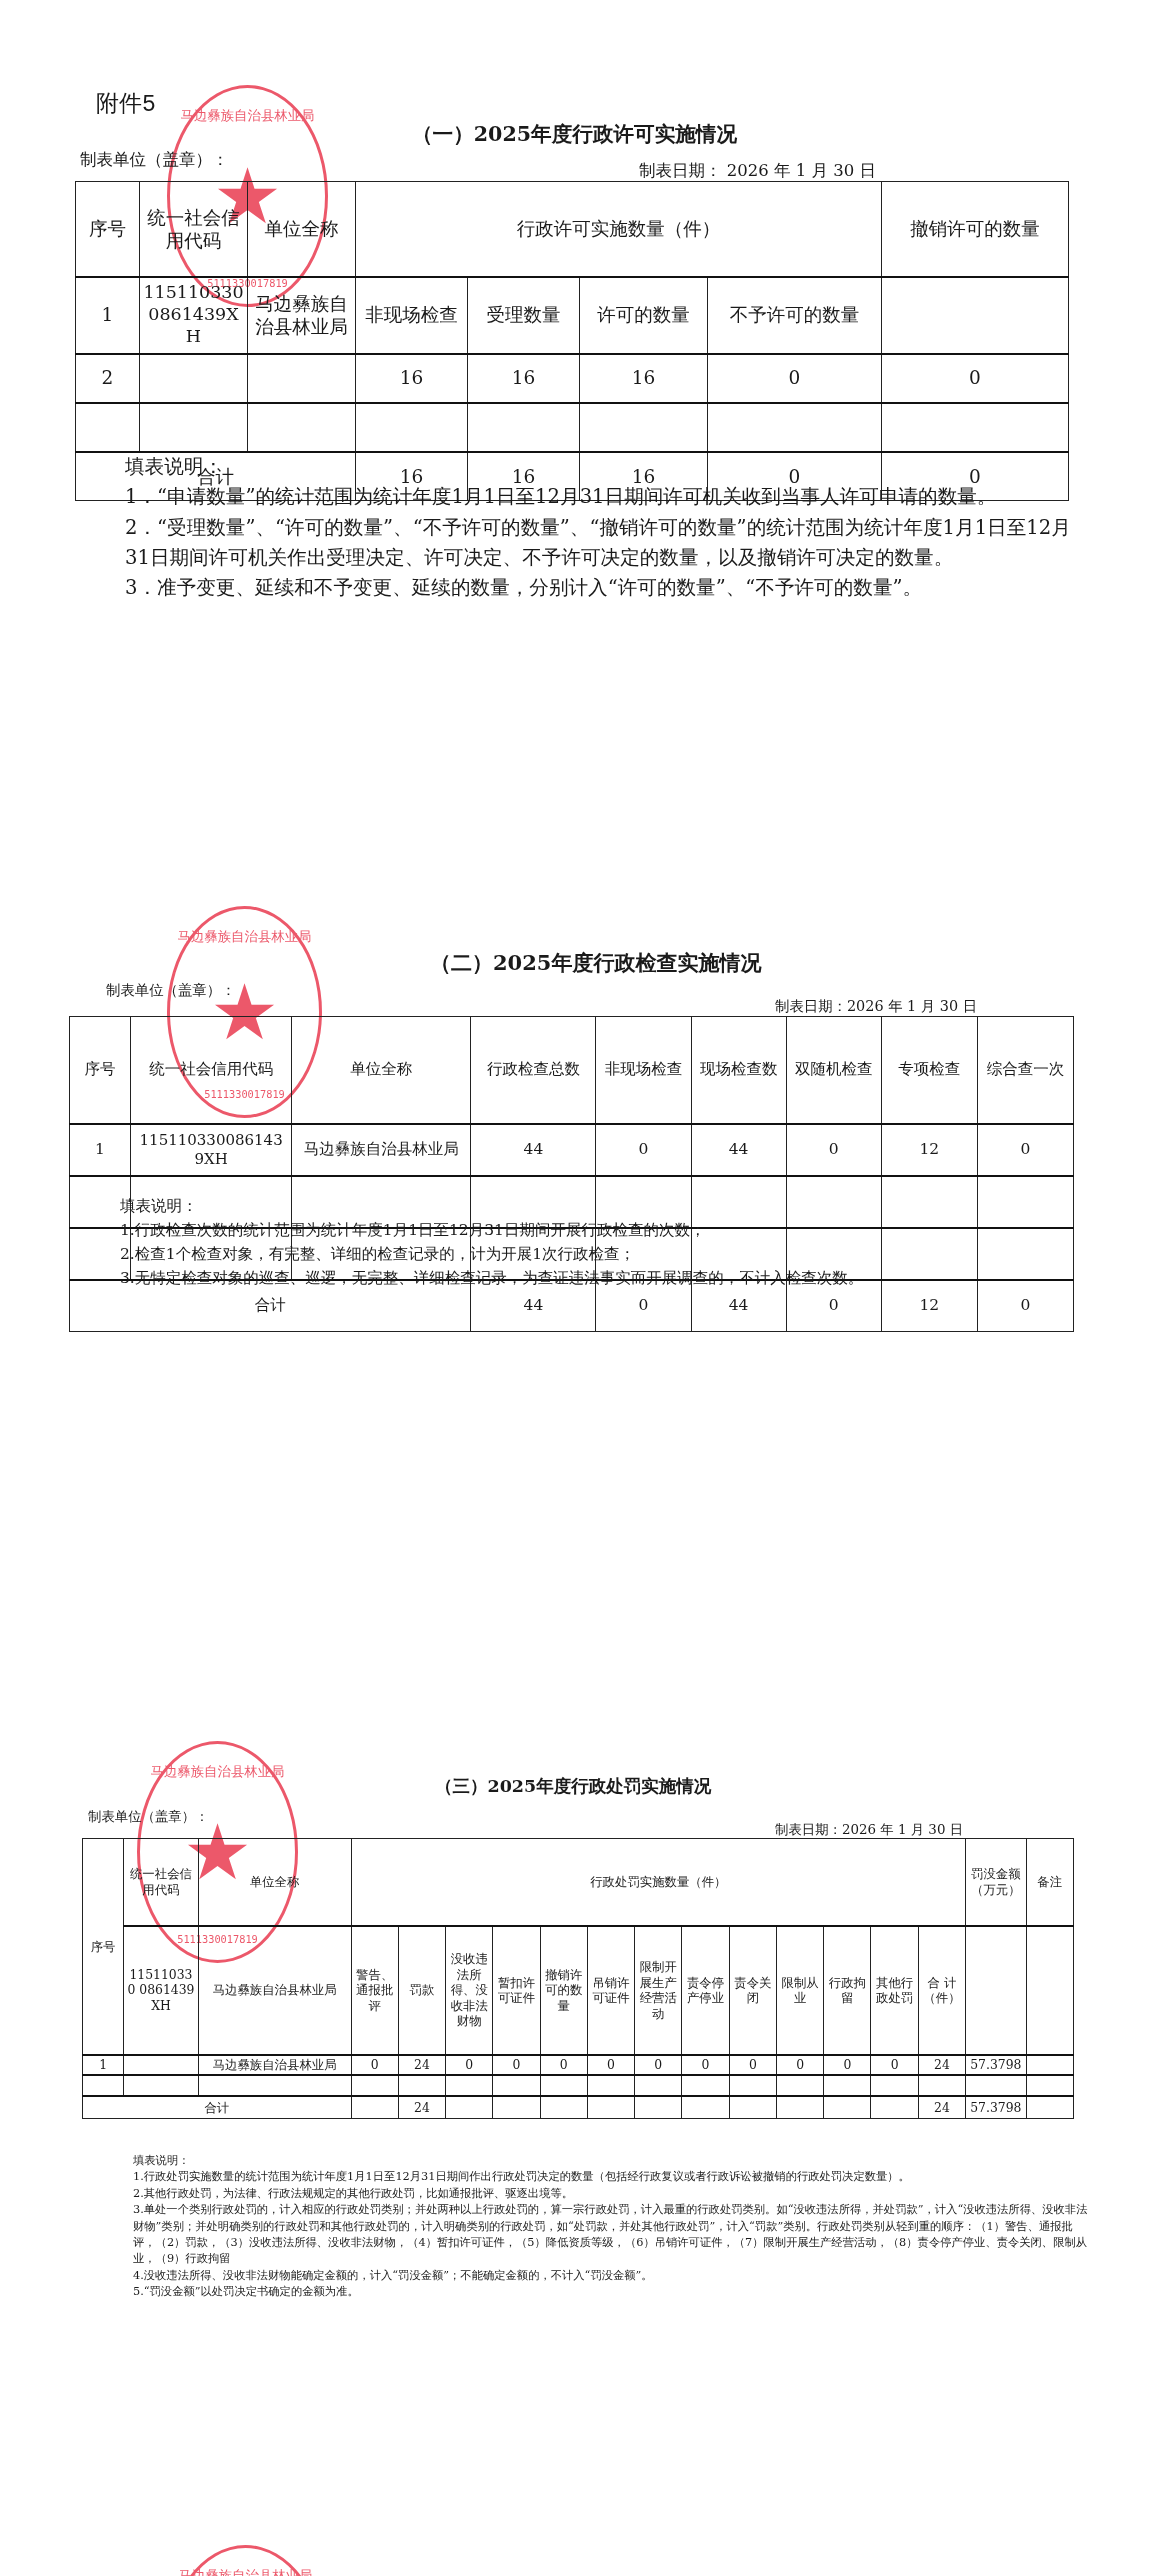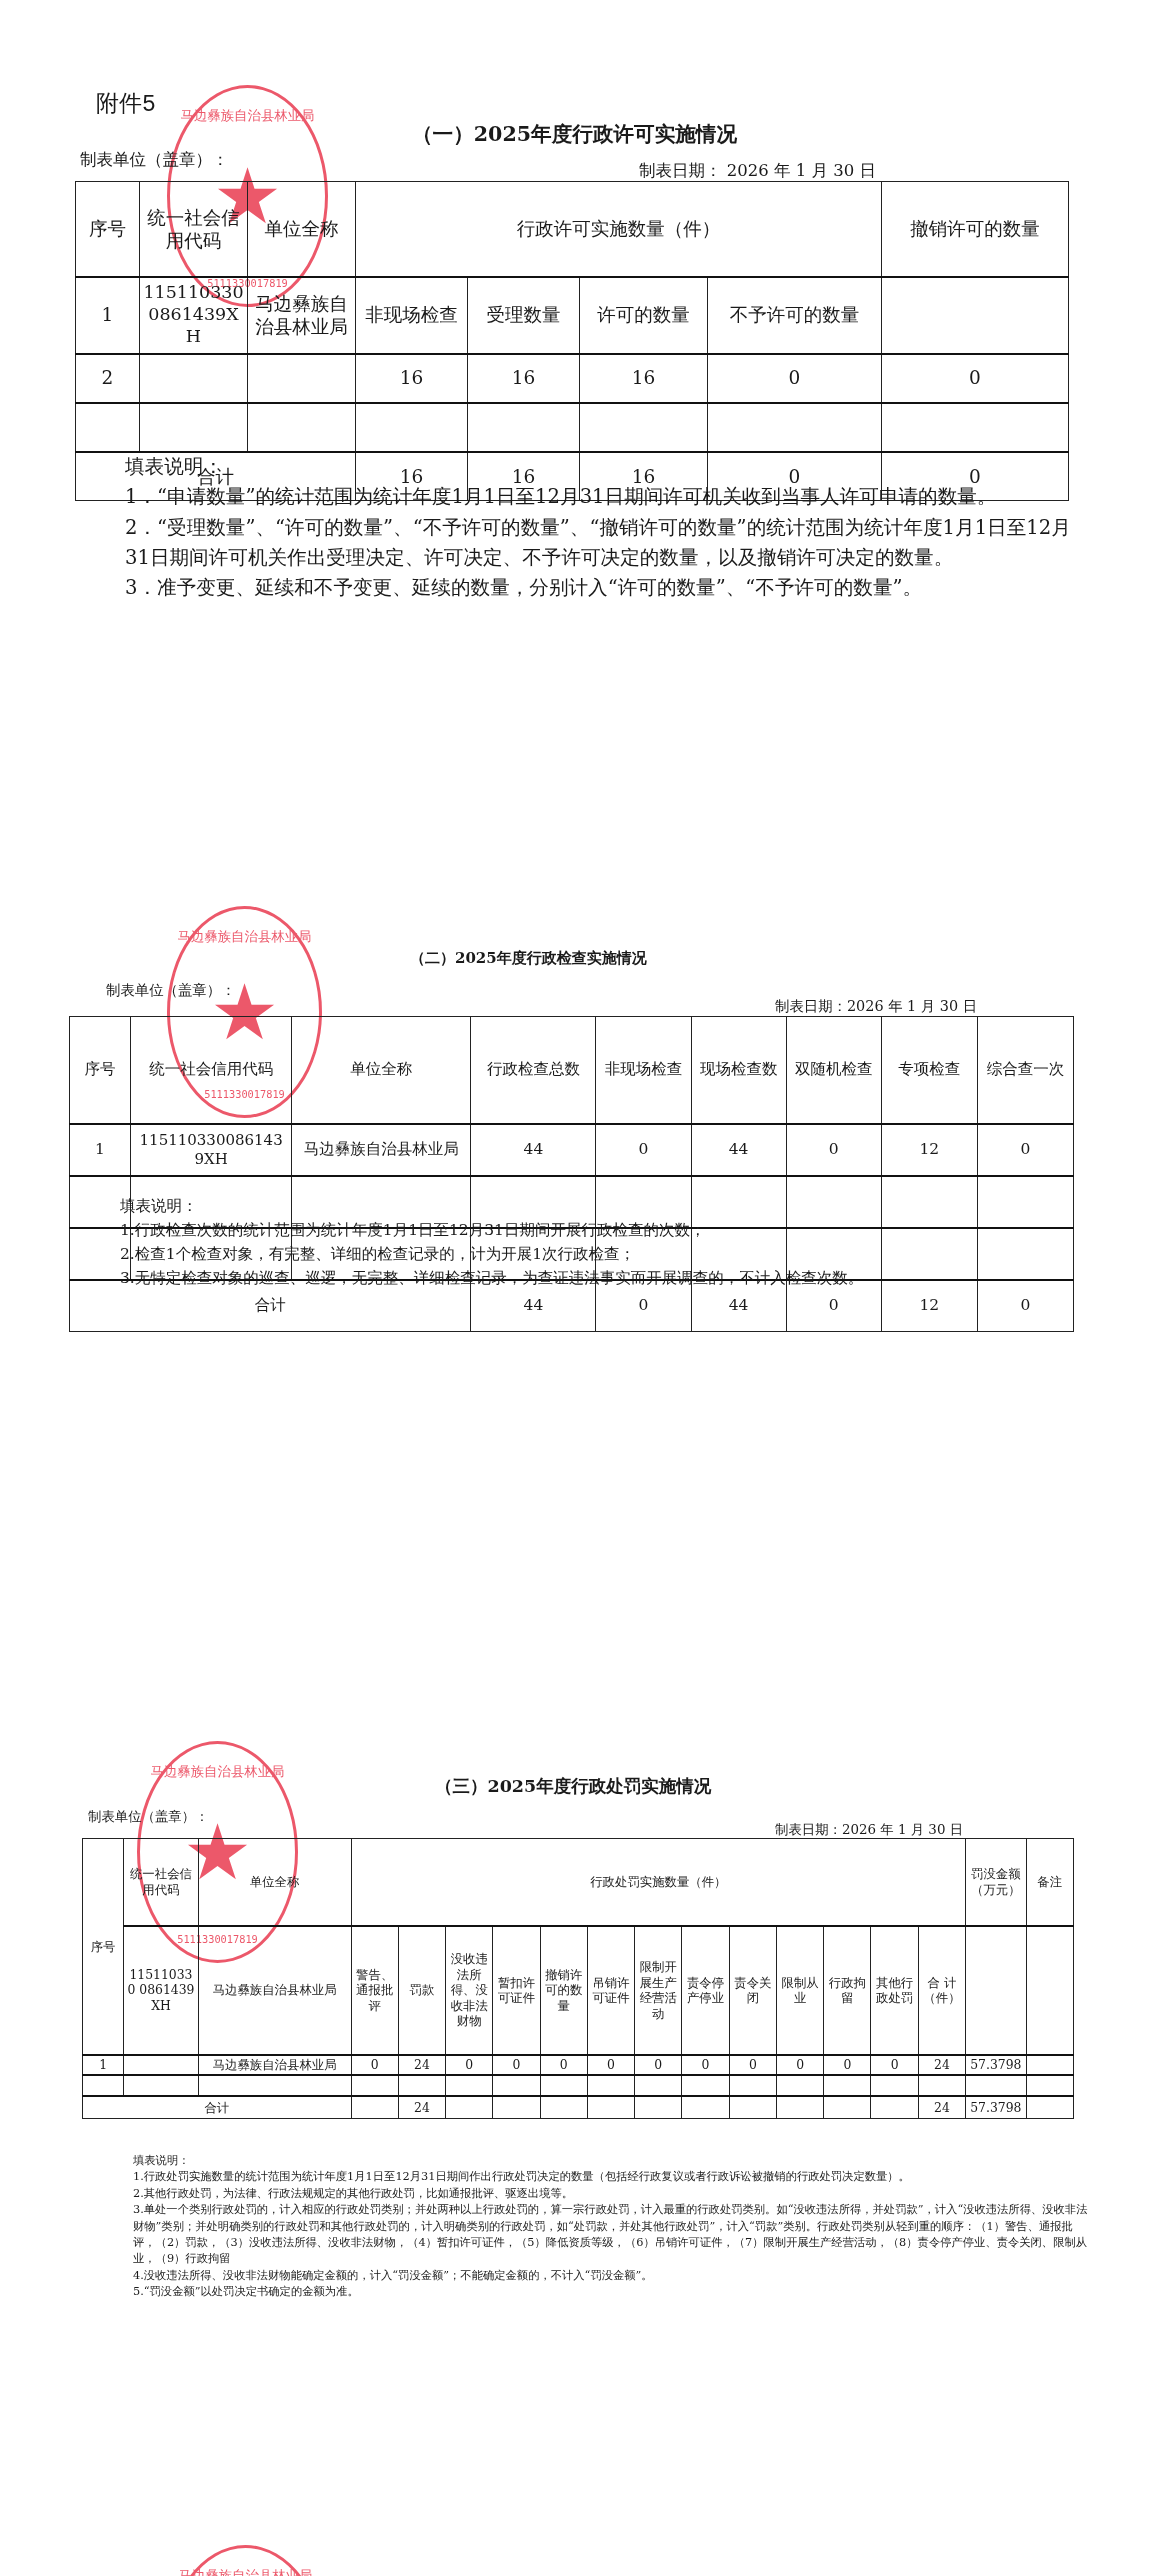--- a/index.html
+++ b/index.html
@@ -100,21 +100,21 @@
   <p>1．“申请数量”的统计范围为统计年度1月1日至12月31日期间许可机关收到当事人许可申请的数量。</p>
   <p>2．“受理数量”、“许可的数量”、“不予许可的数量”、“撤销许可的数量”的统计范围为统计年度1月1日至12月31日期间许可机关作出受理决定、许可决定、不予许可决定的数量，以及撤销许可决定的数量。</p>
   <p>3．准予变更、延续和不予变更、延续的数量，分别计入“许可的数量”、“不予许可的数量”。</p>
 </div>
 
 <div class="seal" style="left:167px;top:906px;width:149px;height:206px;">
   <div class="txt">马边彝族自治县林业局</div>
   <div class="star">★</div>
   <div class="num">5111330017819</div>
 </div>
-<div class="abs title" style="left:410px;top:937px;font-size:15px;">（二）2025年度行政检查实施情况</div>
+<div class="abs title" style="left:430px;top:937px;font-size:21px;">（二）2025年度行政检查实施情况</div>
 <div class="abs meta" style="left:106px;top:981px;font-size:14.4px;">制表单位（盖章）：</div>
 <div class="abs meta" style="left:775px;top:997px;font-size:14.4px;">制表日期：2026  年 1  月  30  日</div>
 
 <table class="grid mid" style="left:69px;top:1016px;width:1005px;">
   <colgroup>
     <col style="width:61px">
       <col style="width:161px">
       <col style="width:179px">
       <col style="width:125px">
     <col style="width:95px">

